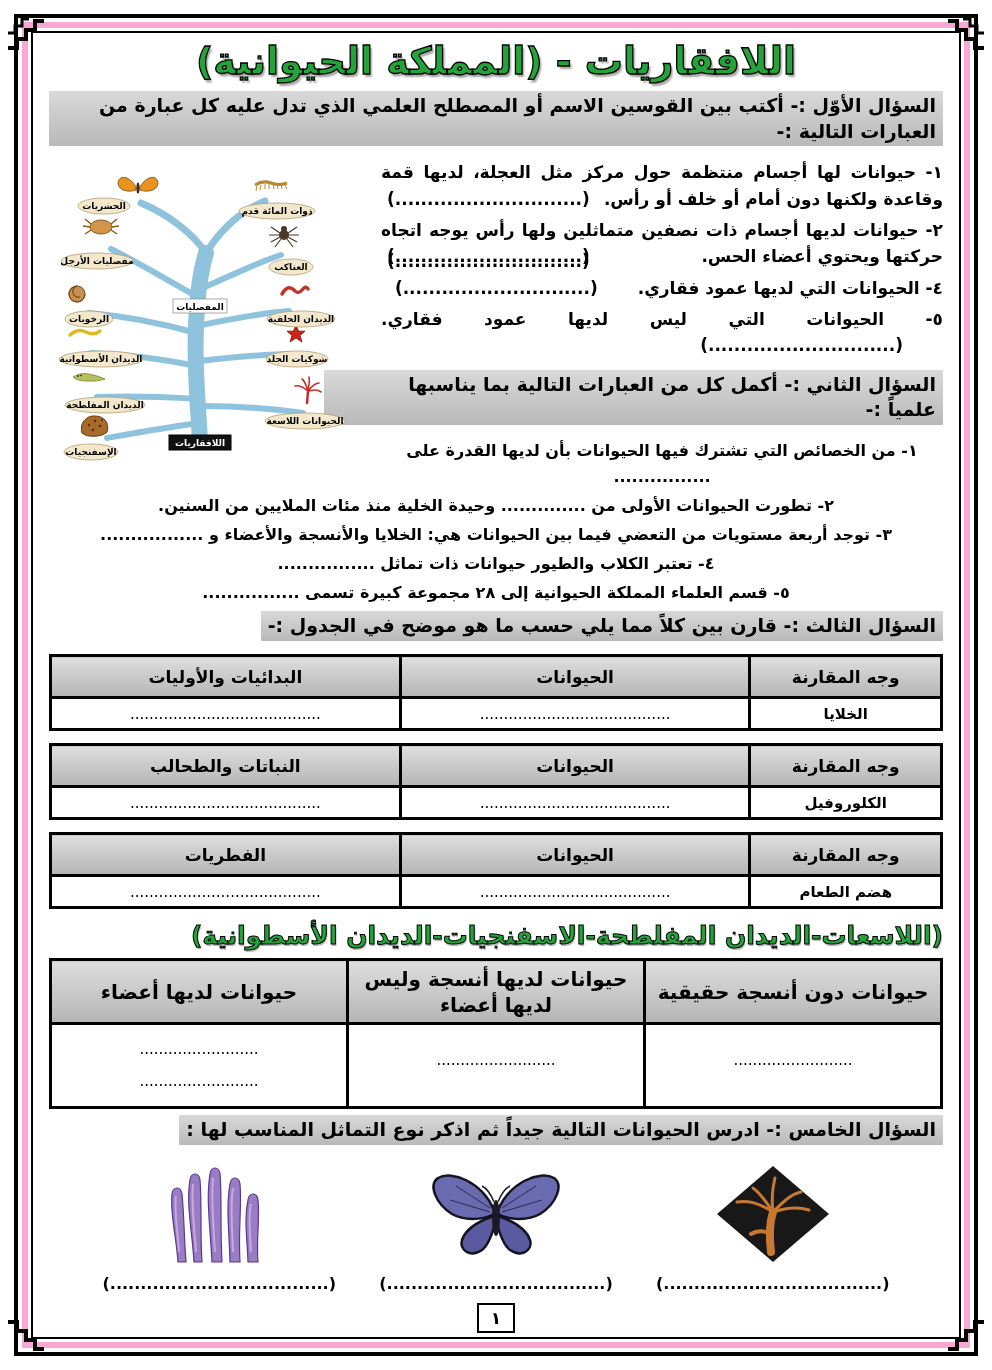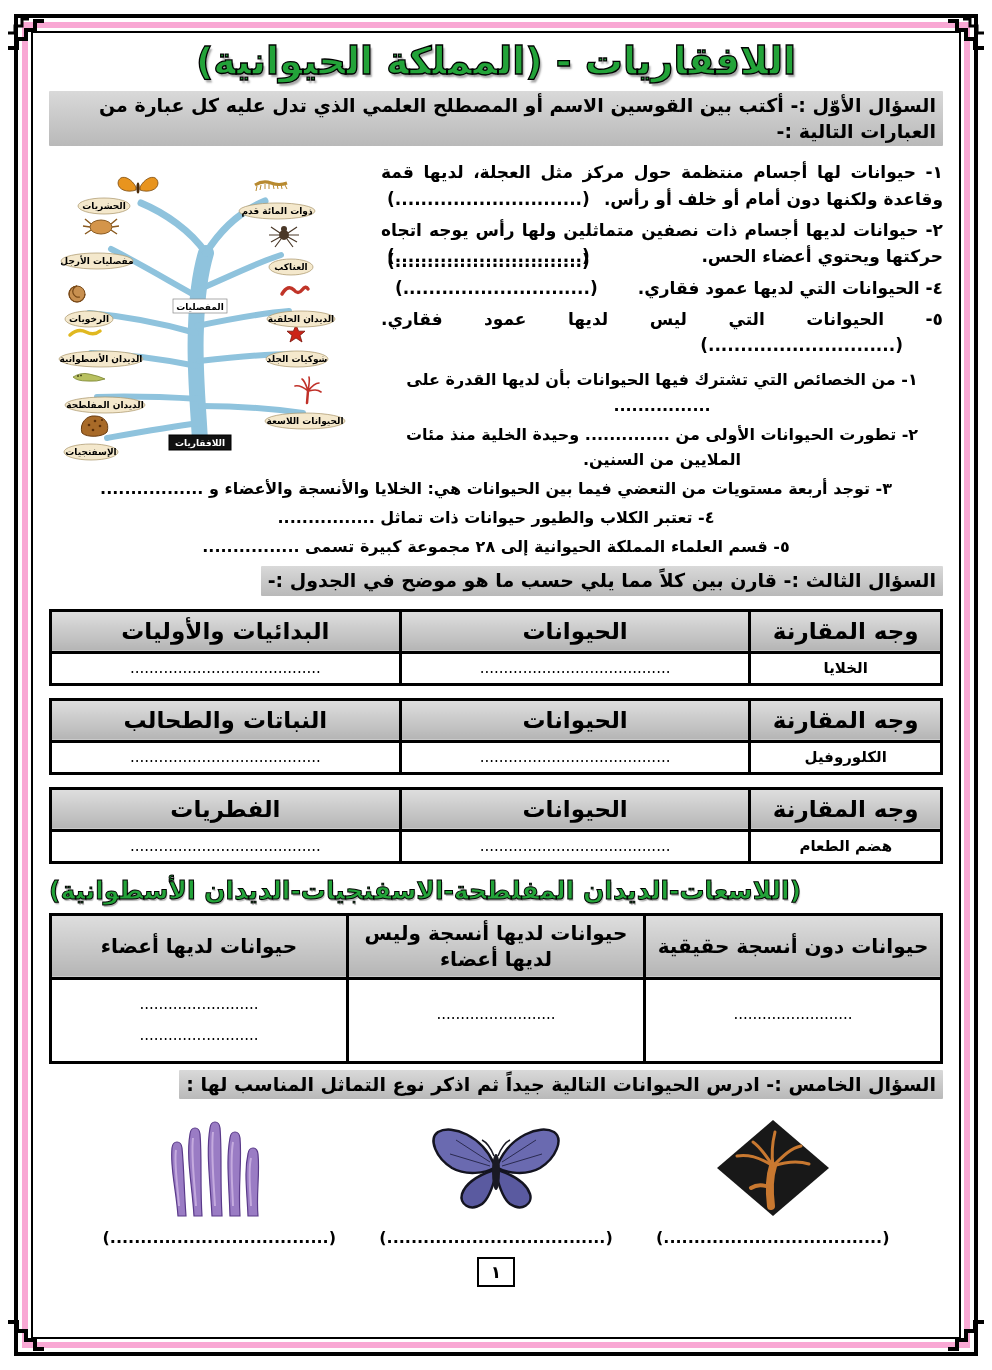--- a/index.html
+++ b/index.html
@@ -45,29 +45,29 @@
   .q1-item { position:relative; font-size:17px; font-weight:600; line-height:1.55;
              text-align:justify; margin-bottom:5px; }
   .q1-item .blank-abs { position:absolute; left:6px; bottom:0; white-space:nowrap; }
   .q1-item .blank-gap { margin-right:40px; }
 
   .q2-item { font-size:16px; font-weight:600; line-height:1.62; text-align:center; margin:3px 0; }
 
   
   .cmp-table { width:100%; border-collapse:collapse; table-layout:fixed; margin:4px 0 12px 0; }
   .cmp-table td { border:3px solid #000; text-align:center; vertical-align:middle; }
-  .cmp-table .hd { background:linear-gradient(#dedede,#b5b5b5); font-size:23px; font-weight:bold; height:42px; }
+  .cmp-table .hd { background:linear-gradient(#dedede,#b5b5b5); font-size:17px; font-weight:bold; height:42px; }
   .col-aspect { width:21.5%; }
   .col-big { width:39.25%; }
   .cmp-table .val-row td { height:32px; font-size:15px; }
   .cmp-table .aspect-val { font-size:17px; font-weight:600; }
 
   
   .animal-list {
-    text-align:left; font-size:25px; font-weight:bold; margin:2px 0 8px 0;
+    text-align:right; font-size:25px; font-weight:bold; margin:2px 0 8px 0;
     color:#23a339; -webkit-text-stroke:1px #000; text-shadow:1px 2px 1px rgba(0,0,0,.3);
   }
   .cls-table { width:100%; border-collapse:collapse; table-layout:fixed; margin:2px 0 6px 0; }
   .cls-table td { border:3px solid #000; text-align:center; vertical-align:middle; }
   .cls-table .hd { background:linear-gradient(#dedede,#b5b5b5); font-size:20px; font-weight:bold;
                    height:64px; line-height:1.3; padding:2px 8px; }
   .cls-table .val { height:84px; font-size:15px; }
   .cls-table .val div { line-height:2.1; min-height:10px; }
 
   
@@ -244,20 +244,21 @@
           <span class="blank-abs">(.............................)</span>
         </div>
         <div class="q1-item">
           <span>٤- الحيوانات التي لديها عمود فقاري.</span><span class="blank-gap">(.............................)</span>
         </div>
         <div class="q1-item">
           <span>٥- الحيوانات التي ليس لديها عمود فقاري.</span><span class="blank-gap">(.............................)</span>
         </div>
       </div>
 
+      <div class="qheader">السؤال الثاني :- أكمل كل من العبارات التالية بما يناسبها علمياً :-</div>
 
       <div>
         <div class="q2-item">١- من الخصائص التي تشترك فيها الحيوانات بأن لديها القدرة على ................</div>
         <div class="q2-item">٢- تطورت الحيوانات الأولى من .............. وحيدة الخلية منذ مئات الملايين من السنين.</div>
         <div class="q2-item">٣- توجد أربعة مستويات من التعضي فيما بين الحيوانات هي: الخلايا والأنسجة والأعضاء و .................</div>
         <div class="q2-item">٤- تعتبر الكلاب والطيور حيوانات ذات تماثل ................</div>
         <div class="q2-item">٥- قسم العلماء المملكة الحيوانية إلى ٢٨ مجموعة كبيرة تسمى ................</div>
       </div>
     </div>
 

